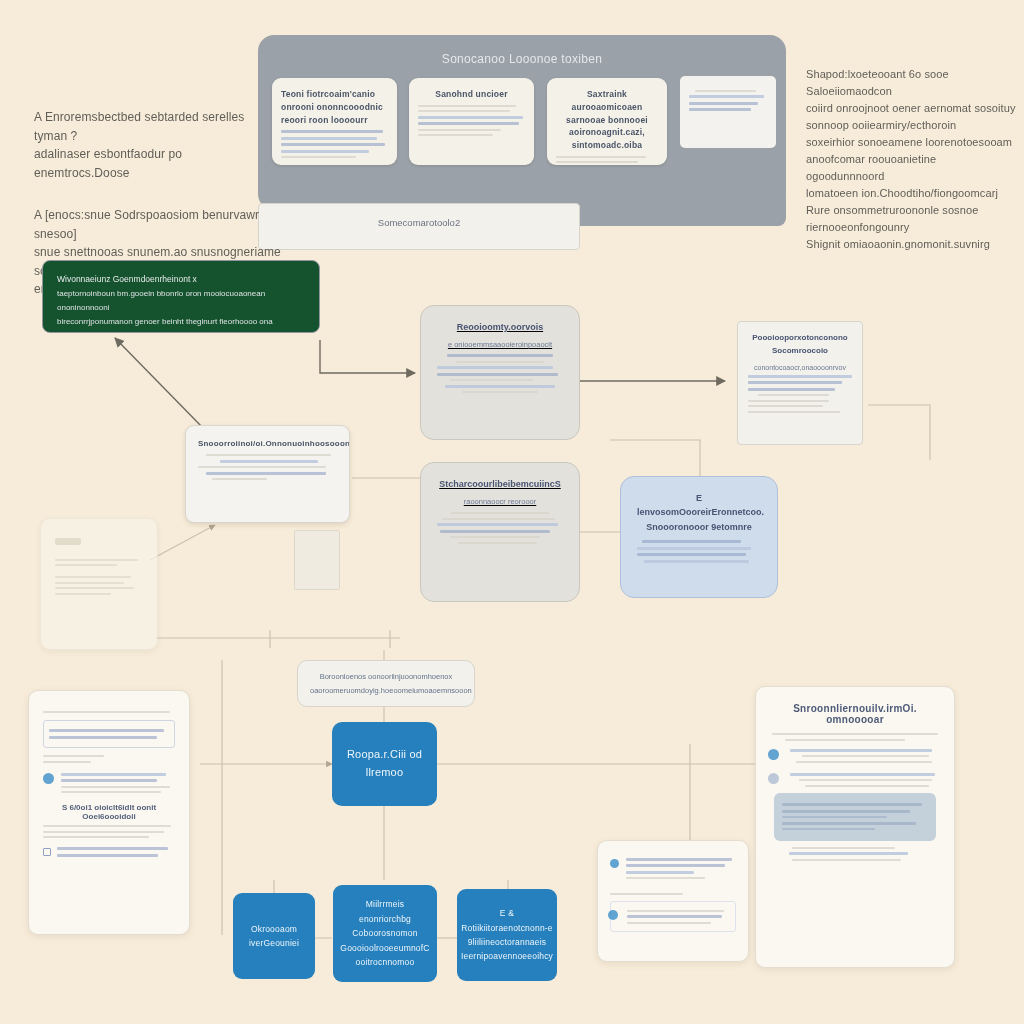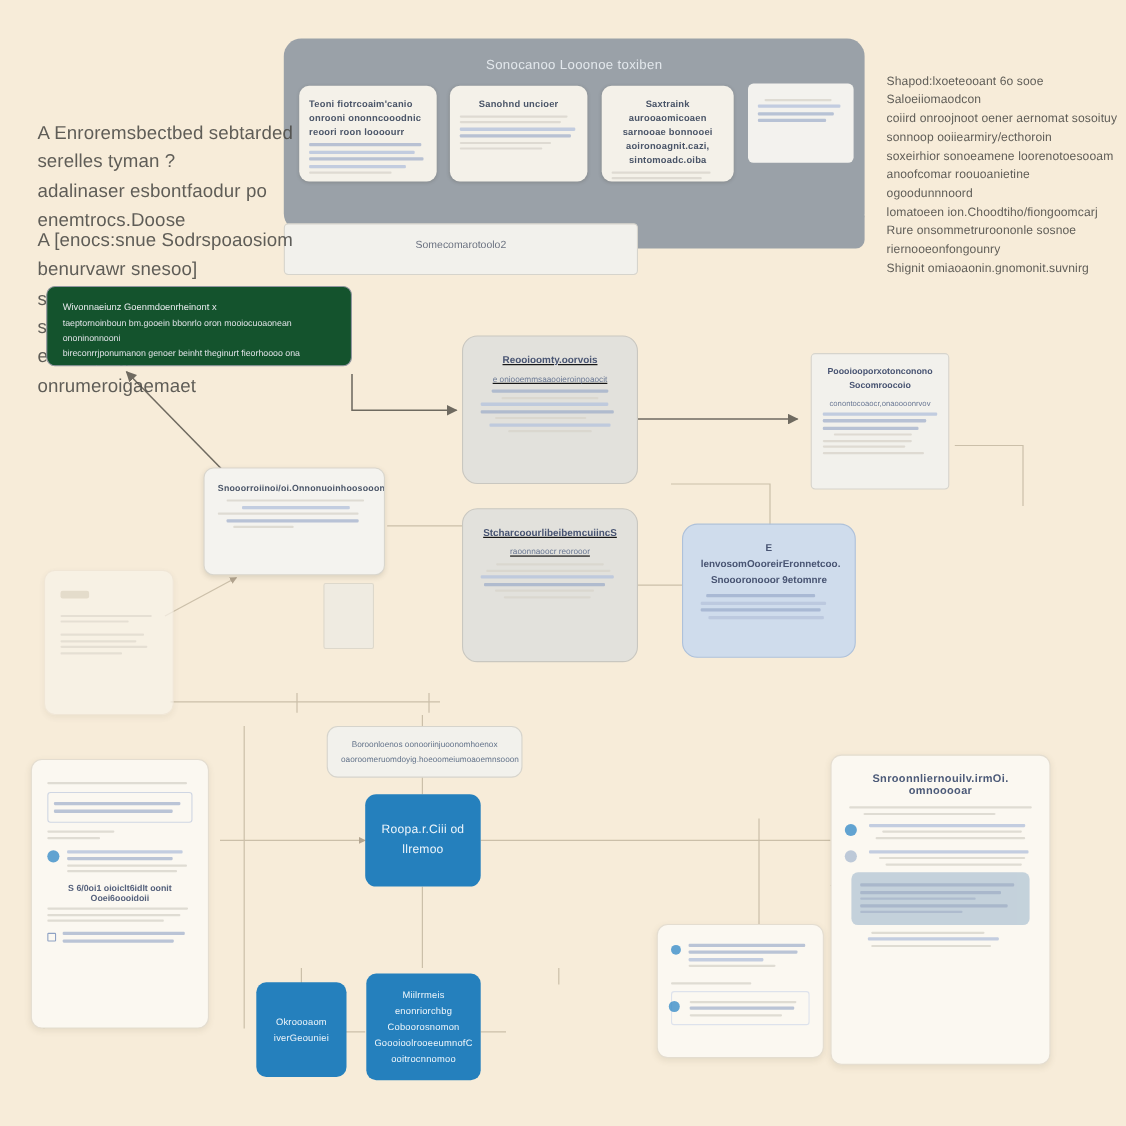--- a/index.html
+++ b/index.html
@@ -12,21 +12,21 @@
   }
   #canvas {
     position: relative;
     width: 1024px; height: 1024px;
     background: #f7ecd9;
   }
   
   .blurb {
     position: absolute;
     color: #5d5a52;
-    font-size: 17px;
+    font-size: 12px;
     line-height: 1.55;
     letter-spacing: .1px;
     filter: blur(0.35px);
     opacity: .88;
   }
   .blurb.dark { color: #4b4a46; }
   
   .panel-grey {
     position: absolute;
     background: #9aa1a8;
@@ -335,20 +335,23 @@
   </div>
 
   <div class="bluenode" style="left:332px; top:722px; width:105px; height:84px;">Roopa.r.Ciii od llremoo</div>
 
   <div class="bluenode small" style="left:233px; top:893px; width:82px; height:86px; white-space:pre-line;">Okroooaom
 iverGeouniei</div>
   <div class="bluenode small" style="left:333px; top:885px; width:104px; height:97px; white-space:pre-line;">Miilrrmeis enonriorchbg
 Coboorosnomon
 GoooioolrooeeumnofC
 ooitrocnnomoo</div>
+  <div class="bluenode small" style="left:457px; top:889px; width:100px; height:92px; white-space:pre-line;">E &amp; Rotiikiitoraenotcnonn-e
+9liiliineoctorannaeis
+Ieernipoavennoeeoihcy</div>
 
   <div class="sheet" style="left:28px; top:690px; width:162px; height:245px; padding:16px 14px;text-align:center;">
     <div class="ln pale thin" style="width:96%"></div>
     <div style="border:1px solid #cfd6e3; border-radius:3px; padding:5px 5px; margin:7px 0;">
       <div class="ln blue" style="width:96%"></div>
       <div class="ln blue" style="width:90%"></div>
     </div>
     <div class="ln pale thin" style="width:46%"></div>
     <div class="ln pale thin" style="width:36%"></div>
     <div style="position:relative; margin-top:10px; padding-left:18px;">

